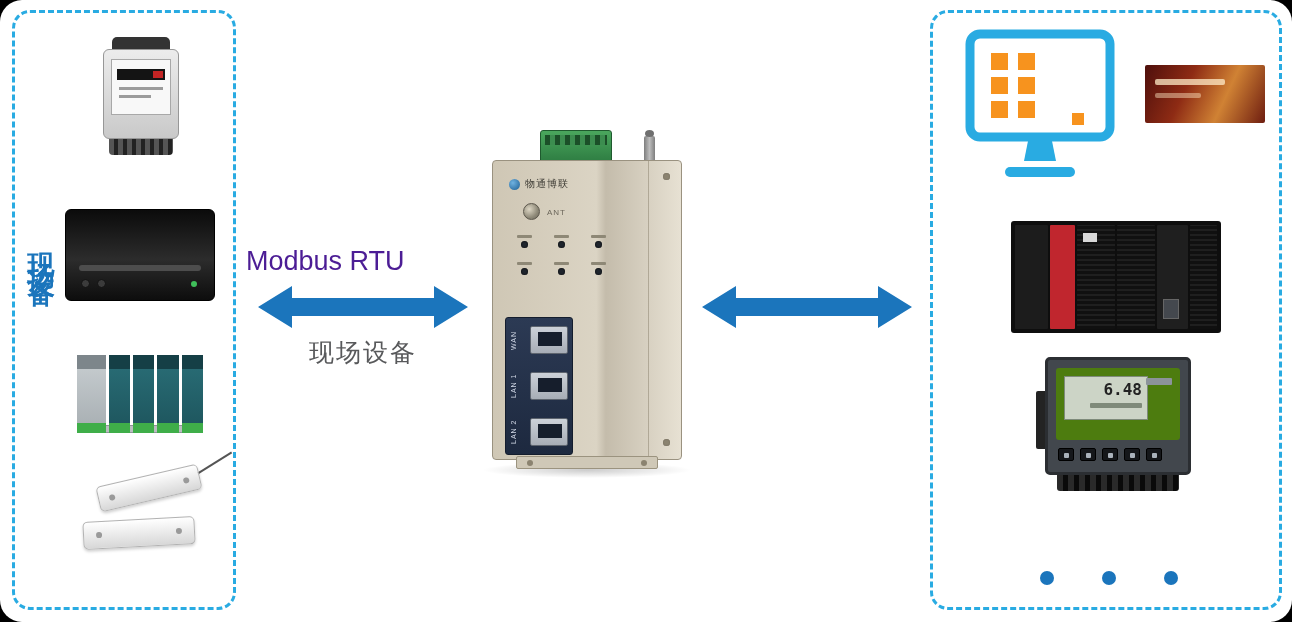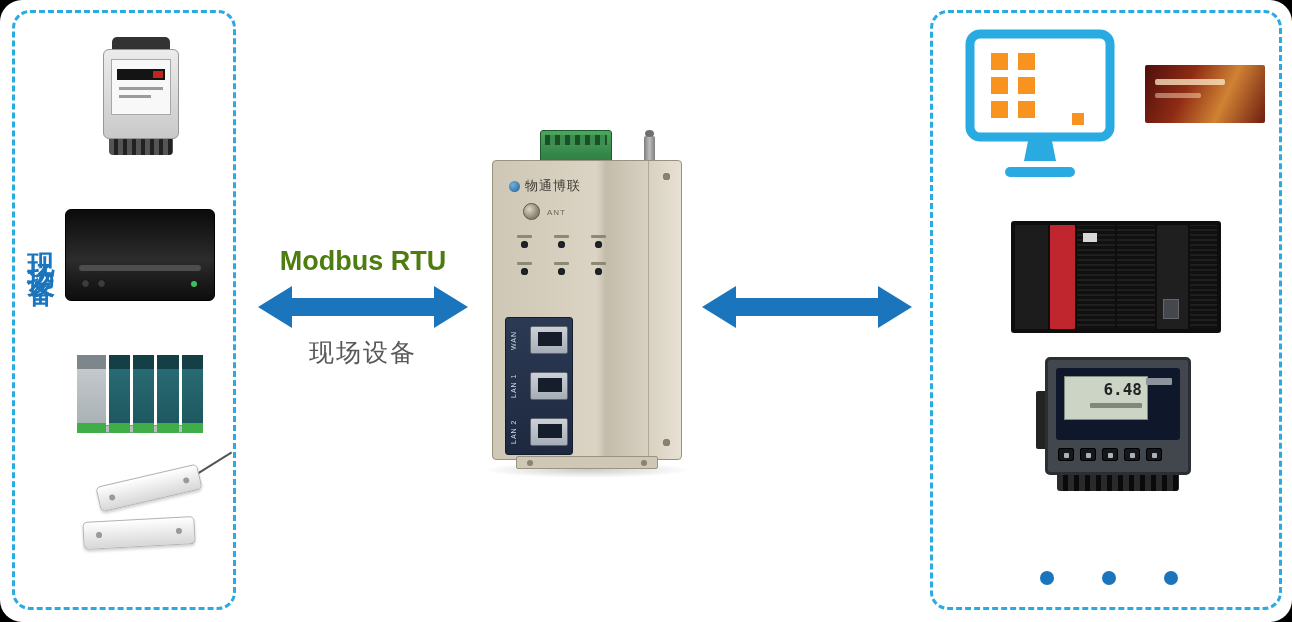--- a/index.html
+++ b/index.html
@@ -45,38 +45,38 @@
   .sensor-bar{position:absolute;background:linear-gradient(#ffffff,#d7d7d7);border:1px solid #b2b2b2;border-radius:5px;box-shadow:0 2px 3px rgba(0,0,0,.18)}
   .sensor-a{left:22px;top:14px;width:104px;height:26px;transform:rotate(-13deg)}
   .sensor-b{left:8px;top:58px;width:112px;height:28px;transform:rotate(-3deg)}
   .sensor-hole{position:absolute;top:10px;width:6px;height:6px;border-radius:50%;background:#9a9a9a}
   .sensor-wire{position:absolute;left:116px;top:2px;width:44px;height:2px;background:#555;transform:rotate(-32deg)}
 
   
   .arrow{position:absolute;color:#1B75BC}
   .arrow-left{left:256px;top:283px}
   .arrow-right{left:700px;top:283px}
-  .proto-label{position:absolute;width:234px;text-align:center;font-size:27px;font-weight:bold;color:#4d7c0f}
+  .proto-label{position:absolute;width:234px;text-align:left;font-size:27px;font-weight:normal;color:#4c1d95}
   .proto-left{left:246px;top:246px}
   .proto-right{left:690px;top:246px}
   .proto-caption{position:absolute;left:246px;top:336px;width:234px;text-align:center;font-size:25px;color:#58595B;letter-spacing:2px}
 
   
   .gateway{position:absolute;left:492px;top:130px;width:190px;height:352px}
   .gw-shadow{position:absolute;left:-10px;top:332px;width:210px;height:16px;background:radial-gradient(ellipse at center,rgba(0,0,0,.20),transparent 70%)}
   .gw-terminal{position:absolute;left:48px;top:0;width:72px;height:34px;background:linear-gradient(#4aa75d,#2d7b41);border:1px solid #1f5a2e;border-radius:3px}
   .gw-terminal::after{content:"";position:absolute;left:4px;top:4px;right:4px;height:10px;background:repeating-linear-gradient(90deg,#1b4f28 0 5px,#3c8d4f 5px 10px)}
   .gw-antmount{position:absolute;left:152px;top:6px;width:11px;height:26px;background:linear-gradient(90deg,#7e7e7e,#bdbdbd,#7e7e7e);border-radius:2px}
   .gw-antmount::before{content:"";position:absolute;left:1px;top:-6px;width:9px;height:7px;border-radius:50%;background:#6f6f6f}
   .gw-body{position:absolute;left:0;top:30px;width:190px;height:300px;border:1px solid #9a9280;border-radius:4px;
     background:linear-gradient(90deg,#cfc7b5 0%,#dbd4c4 55%,#c4bcab 60%,#e7e1d3 100%)}
   .gw-side-line{position:absolute;left:155px;top:0;width:1px;height:100%;background:#b0a896}
   .gw-logo{position:absolute;left:16px;top:16px;display:flex;align-items:center;gap:5px}
   .gw-logo-mark{width:11px;height:11px;border-radius:50%;background:radial-gradient(circle at 35% 35%,#6fb2e0,#1c5e93)}
-  .gw-logo-text{font-size:13px;color:#3c3a33;letter-spacing:1px}
+  .gw-logo-text{font-size:10px;color:#3c3a33;letter-spacing:1px}
   .gw-antjack{position:absolute;left:30px;top:42px;width:17px;height:17px;border-radius:50%;border:1px solid #5c574c;
     background:radial-gradient(circle at 35% 35%,#ddd6c4,#8f8a79 60%,#6b665a)}
   .gw-antlabel{position:absolute;left:54px;top:47px;font-size:8px;color:#6b665a;letter-spacing:1px}
   .led-grid{position:absolute;left:24px;top:74px;display:grid;grid-template-columns:repeat(3,1fr);gap:14px 22px}
   .led-cell{display:flex;flex-direction:column;align-items:center;gap:3px}
   .led-tag{width:15px;height:3px;background:#8e8876;border-radius:1px}
   .led-dot{width:7px;height:7px;border-radius:50%;background:#1f252d;box-shadow:inset 0 0 2px #000}
   .gw-portpanel{position:absolute;left:12px;top:156px;width:68px;height:138px;border-radius:3px;
     background:linear-gradient(#2c3a54,#1d293f);border:1px solid #141d2d}
   .port-row{position:absolute;left:4px;width:60px;height:34px}
@@ -97,21 +97,21 @@
   .software-banner i{position:absolute;left:10px;top:14px;width:70px;height:6px;background:rgba(255,236,200,.75);border-radius:2px}
   .software-banner b{position:absolute;left:10px;top:28px;width:46px;height:5px;background:rgba(255,236,200,.45);border-radius:2px}
   .device-plc2{left:78px;top:208px;width:210px;height:112px;display:flex;align-items:flex-end;gap:2px;background:#0e0e0e;padding:4px;border-radius:3px}
   .plc2-module{height:100%;position:relative;border-radius:1px}
   .plc2-vents{background-image:repeating-linear-gradient(0deg,#101010 0 3px,#1f1f1f 3px 5px)}
   .plc2-chip{position:absolute;left:6px;top:8px;width:14px;height:9px;background:#d8d8d8}
   .plc2-port{position:absolute;left:6px;bottom:10px;width:16px;height:20px;background:#44484e;border:1px solid #666}
   .device-controller{left:112px;top:344px;width:146px;height:142px}
   .ctrl-ear{position:absolute;left:-9px;top:34px;width:12px;height:58px;background:#232323;border-radius:2px}
   .ctrl-body{position:absolute;left:0;top:0;width:146px;height:118px;background:#42474d;border:3px solid #2b2e32;border-radius:5px}
-  .ctrl-face{position:absolute;left:8px;top:8px;width:124px;height:72px;background:#0f172a;border-radius:3px}
+  .ctrl-face{position:absolute;left:8px;top:8px;width:124px;height:72px;background:#4d7c0f;border-radius:3px}
   .ctrl-lcd{position:absolute;left:8px;top:8px;width:84px;height:44px;background:#ccd4c6;border:1px solid #7e8a7a;padding:3px 5px;text-align:right}
   .ctrl-reading{font-family:"DejaVu Sans Mono",monospace;font-size:16px;font-weight:bold;color:#222}
   .ctrl-subline{margin-top:4px;margin-left:auto;width:52px;height:5px;background:#7f8a7a;border-radius:1px}
   .ctrl-tag{position:absolute;right:8px;top:10px;width:26px;height:7px;background:#8c939b;border-radius:1px}
   .ctrl-buttons{position:absolute;left:10px;top:88px;display:flex;gap:6px}
   .ctrl-btn{width:16px;height:13px;background:#15171a;border:1px solid #000;border-radius:2px;position:relative}
   .ctrl-btn::after{content:"";position:absolute;left:5px;top:4px;width:5px;height:5px;background:#aab2bb;border-radius:1px}
   .ctrl-pins{position:absolute;left:12px;top:118px;width:122px;height:16px;
     background:repeating-linear-gradient(90deg,#2a2a2a 0 6px,#0a0a0a 6px 11px);border-radius:0 0 3px 3px}
   .right-caption{position:absolute;left:5px;top:498px;width:342px;text-align:center;font-size:25px;color:#58595B;letter-spacing:1px}

